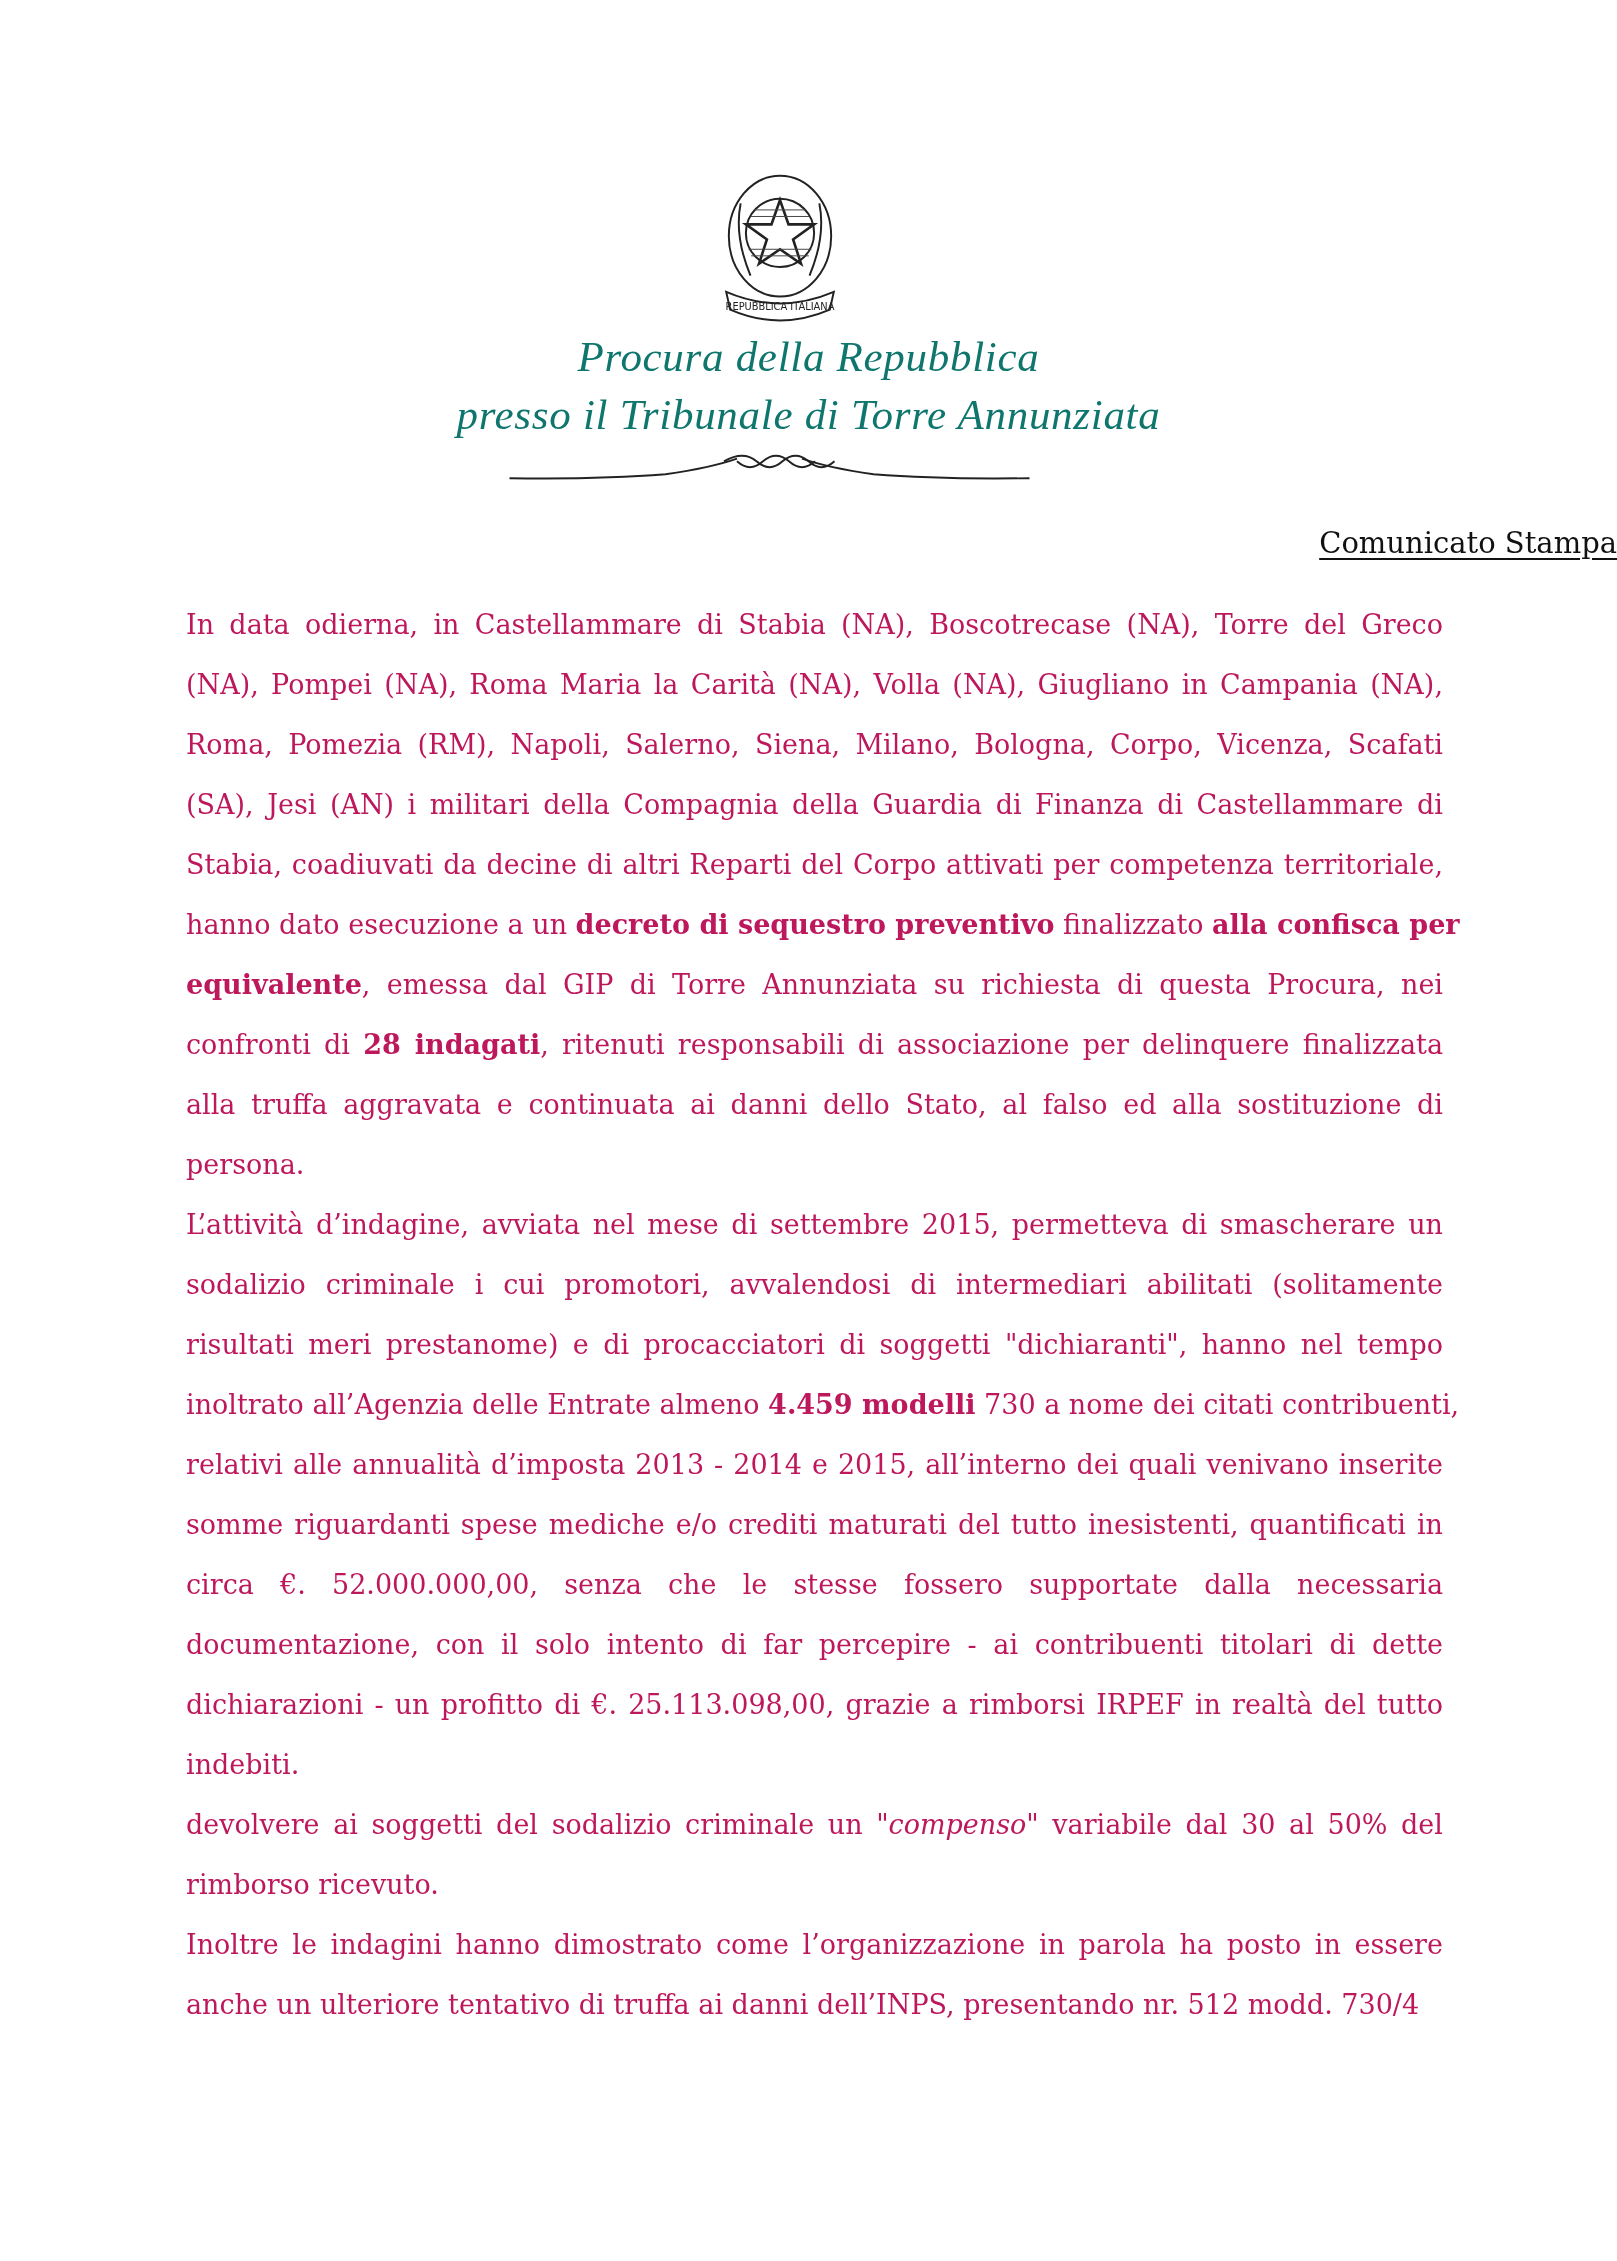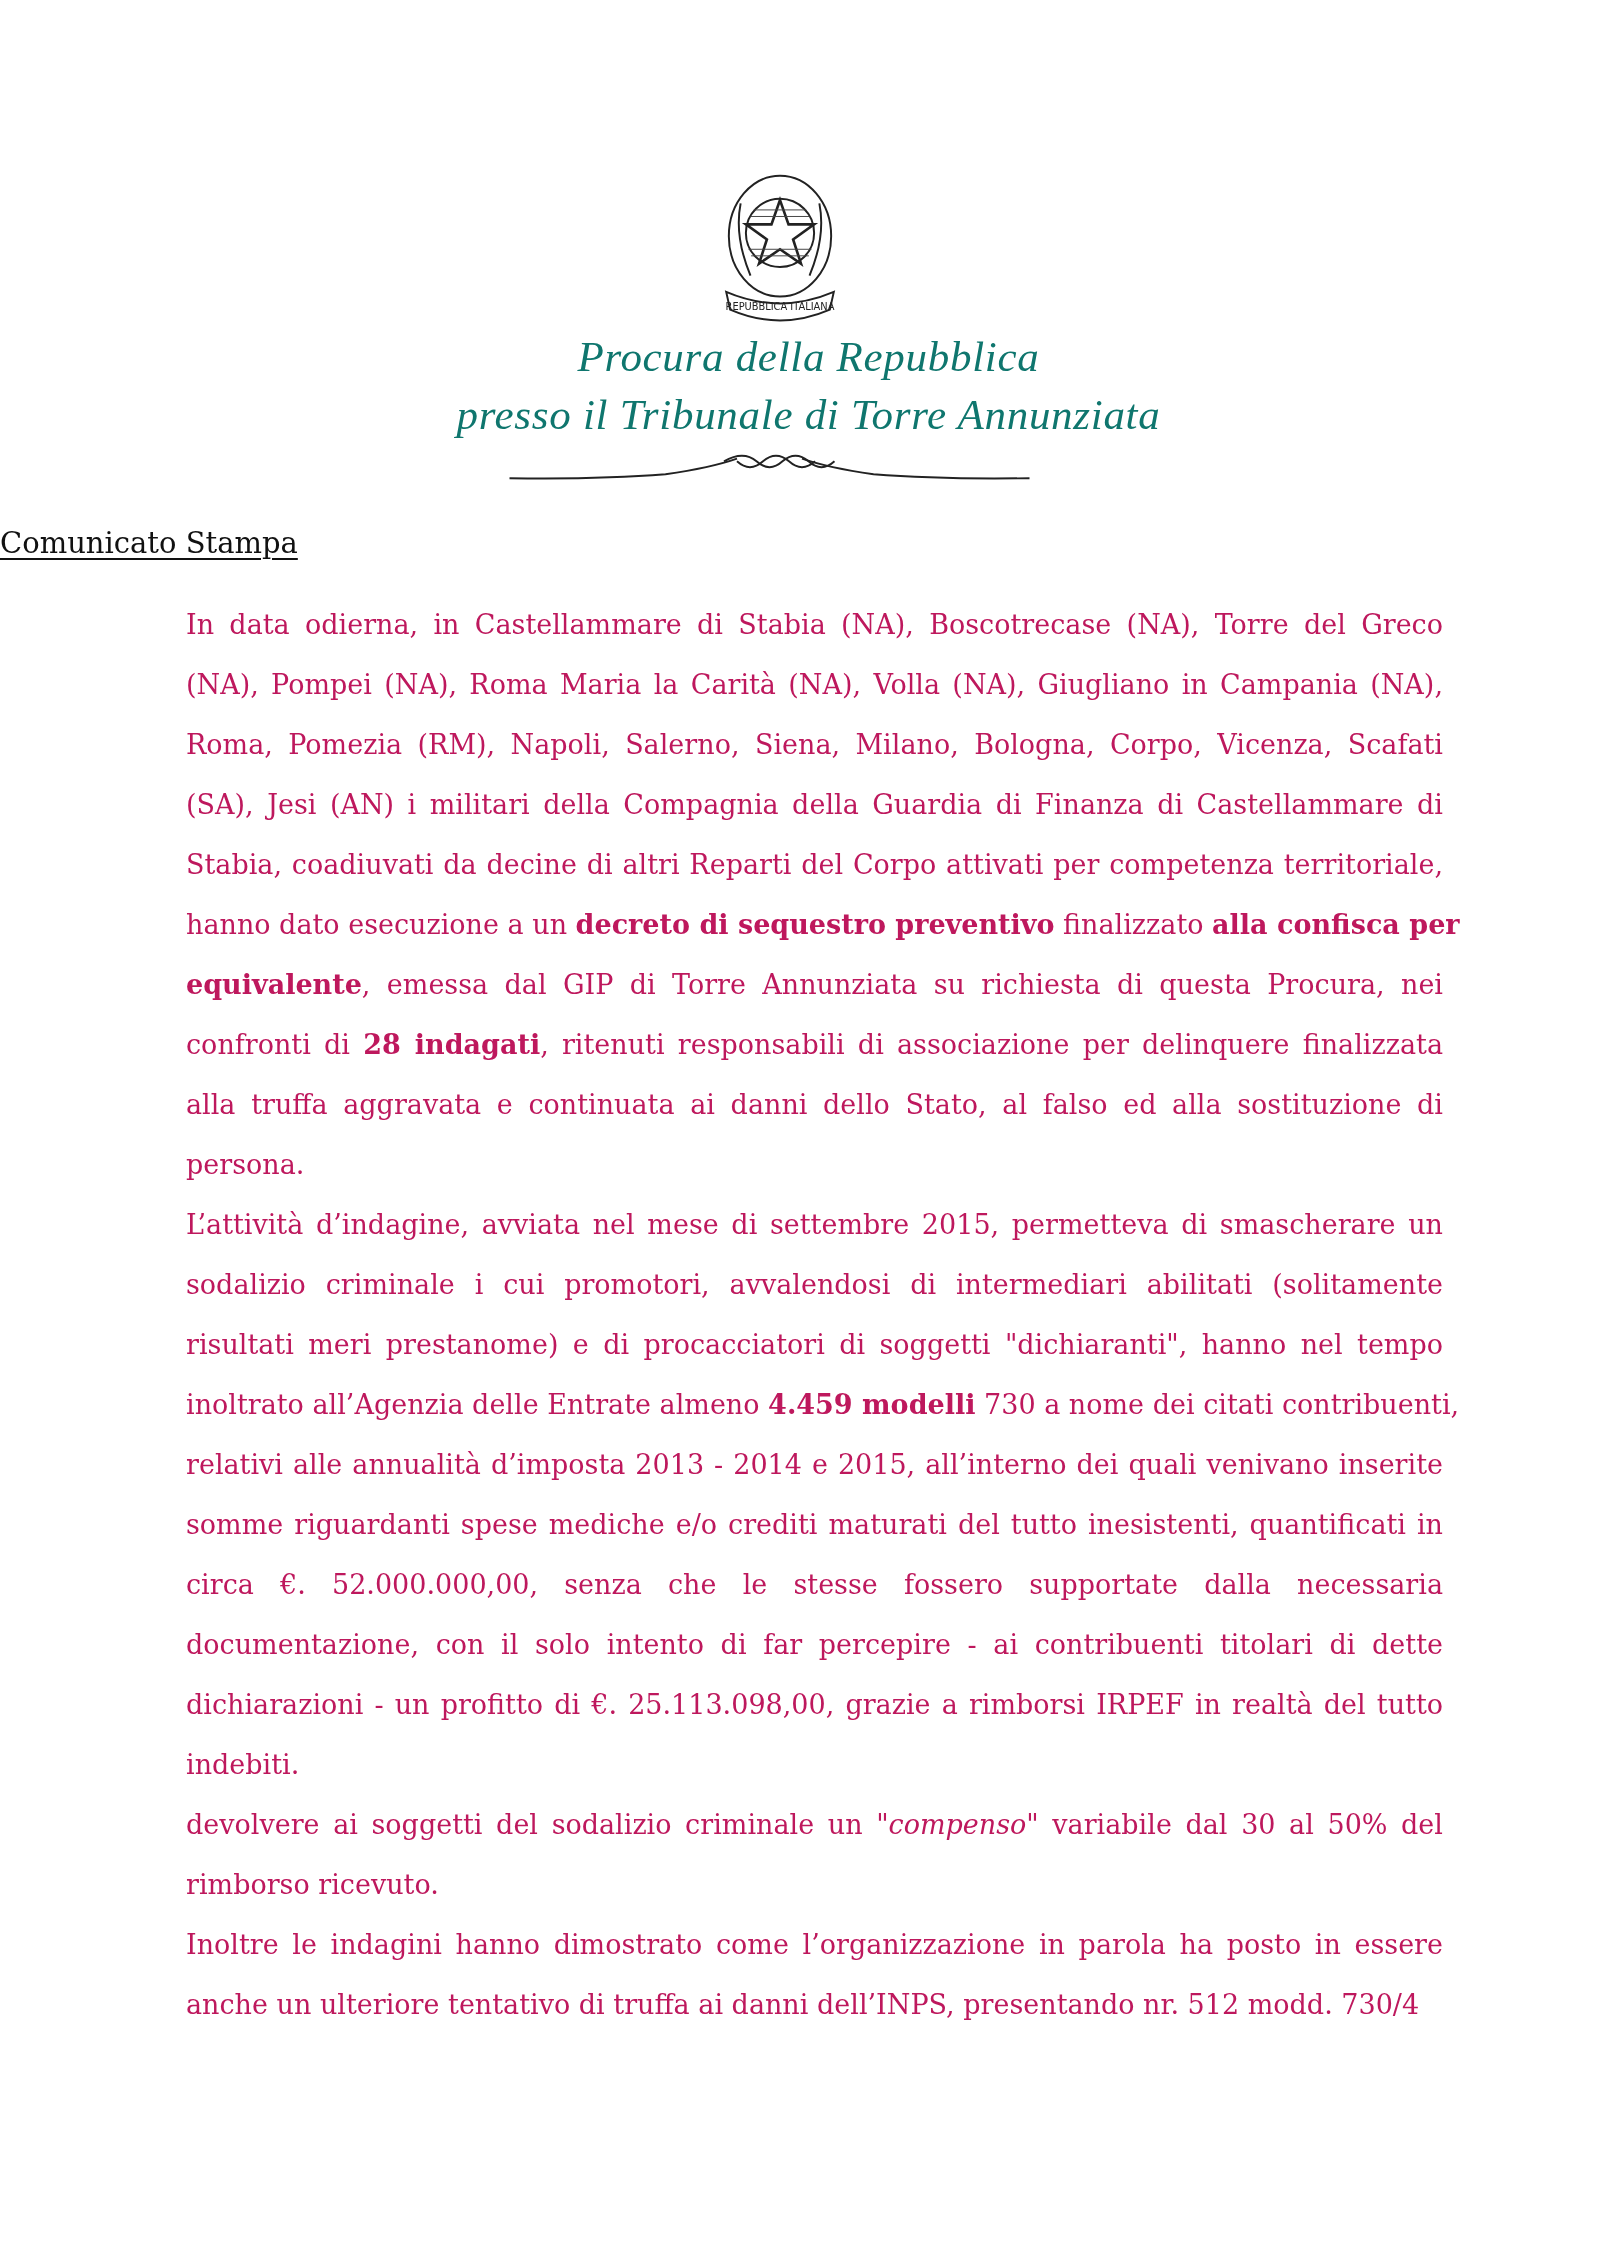--- a/index.html
+++ b/index.html
@@ -14,21 +14,21 @@
   }
   .header-title {
     position: absolute; left: 0; width: 1617px; text-align: center;
     font-family: "Liberation Serif", "DejaVu Serif", serif;
     font-style: italic; font-size: 43px; color: #0f766e; letter-spacing: 0.7px;
   }
   .header-title.l1 { top: 332px; }
   .header-title.l2 { top: 390px; }
   .flourish { position: absolute; left: 500px; top: 447px; width: 539px; height: 39px; }
   .press-title {
-    position: absolute; left: 0; width: 1617px; top: 526px; text-align: left;
+    position: absolute; left: 0; width: 1617px; top: 526px; text-align: right;
     font-family: "DejaVu Serif", serif; font-size: 29px; color: #111;
   }
   .press-title span { text-decoration: underline; text-underline-offset: 5.3px; text-decoration-thickness: 2px; }
   .body-text {
     position: absolute; left: 186px; width: 1257px; top: 595px;
     font-family: "DejaVu Serif", serif; font-size: 27px; line-height: 60px;
     color: #be185d;
   }
   .line { display: block; white-space: nowrap; text-align: justify; text-align-last: justify; height: 60px; overflow: visible; }
   .line.last { text-align-last: left; }

